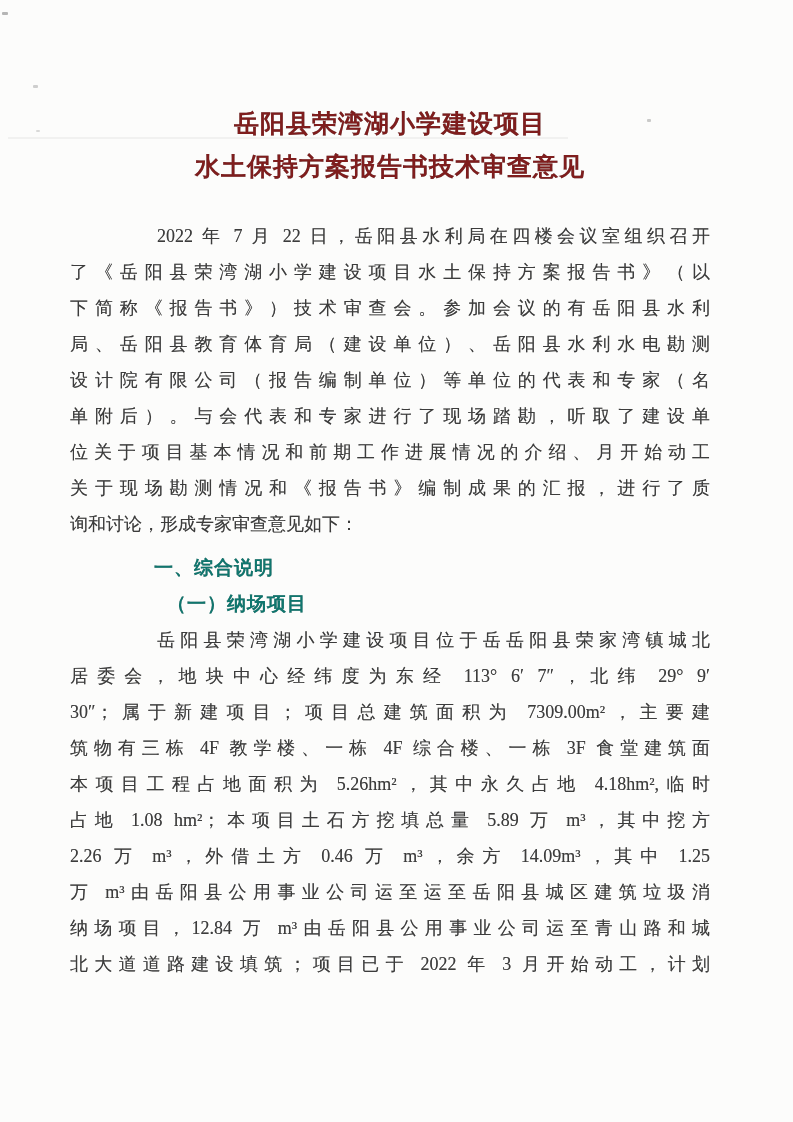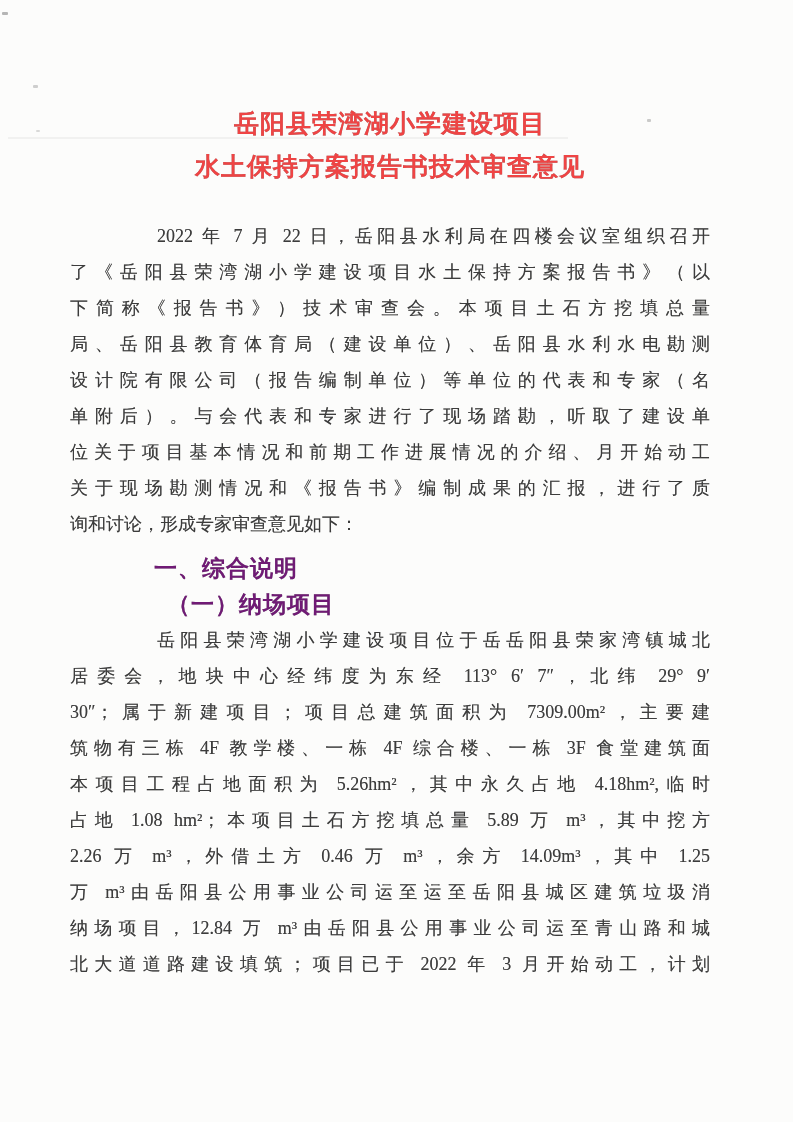--- a/index.html
+++ b/index.html
@@ -21,43 +21,43 @@
   }
   .title-block {
     margin-top: 102px;
     text-align: center;
   }
   .title-line {
     font-size: 25px;
     font-weight: 700;
     line-height: 43px;
     letter-spacing: 1px;
-    color: #ef4444;
+    color: #7f1d1d;
     text-shadow: 0 0 0.5px rgba(50,50,50,0.55);
   }
   .body-block {
     margin-top: 30px;
   }
   .para { margin: 0; padding: 0; }
   .line {
     height: 36px;
     line-height: 36px;
     font-size: 18px;
     text-align: justify;
     white-space: normal;
     text-shadow: 0 0 0.5px rgba(60,60,60,0.5);
   }
   .line.fill { text-align-last: justify; }
   .line.first { padding-left: 87px; }
   .heading {
     height: 36px;
     line-height: 36px;
-    font-size: 23px;
+    font-size: 19px;
     font-weight: 700;
-    color: #701a75;
+    color: #0f766e;
     font-family: "Liberation Sans", "DejaVu Sans", sans-serif;
     letter-spacing: 1px;
     text-shadow: 0 0 0.5px rgba(50,50,50,0.5);
   }
   .heading.level-1 { margin-top: 8px; padding-left: 84px; }
   .heading.level-2 { padding-left: 97px; }
   
   .speck {
     position: absolute;
     background: #979797;
@@ -90,21 +90,21 @@
 
   <div class="title-block">
     <div class="title-line">岳阳县荣湾湖小学建设项目</div>
     <div class="title-line">水土保持方案报告书技术审查意见</div>
   </div>
 
   <div class="body-block">
     <div class="para">
         <div class="line fill first">2022 年 7 月 22 日，岳阳县水利局在四楼会议室组织召开</div>
         <div class="line fill">了《岳阳县荣湾湖小学建设项目水土保持方案报告书》（以</div>
-        <div class="line fill">下简称《报告书》）技术审查会。本项目土石方挖填总量</div>
+        <div class="line fill">下简称《报告书》）技术审查会。参加会议的有岳阳县水利</div>
         <div class="line fill">局、岳阳县教育体育局（建设单位）、岳阳县水利水电勘测</div>
         <div class="line fill">设计院有限公司（报告编制单位）等单位的代表和专家（名</div>
         <div class="line fill">单附后）。与会代表和专家进行了现场踏勘，听取了建设单</div>
         <div class="line fill">位关于项目基本情况和前期工作进展情况的介绍、月开始动工</div>
         <div class="line fill">关于现场勘测情况和《报告书》编制成果的汇报，进行了质</div>
         <div class="line">询和讨论，形成专家审查意见如下：</div>
       </div>
 
     <div class="heading level-1">一、综合说明</div>
     <div class="heading level-2">（一）纳场项目</div>

